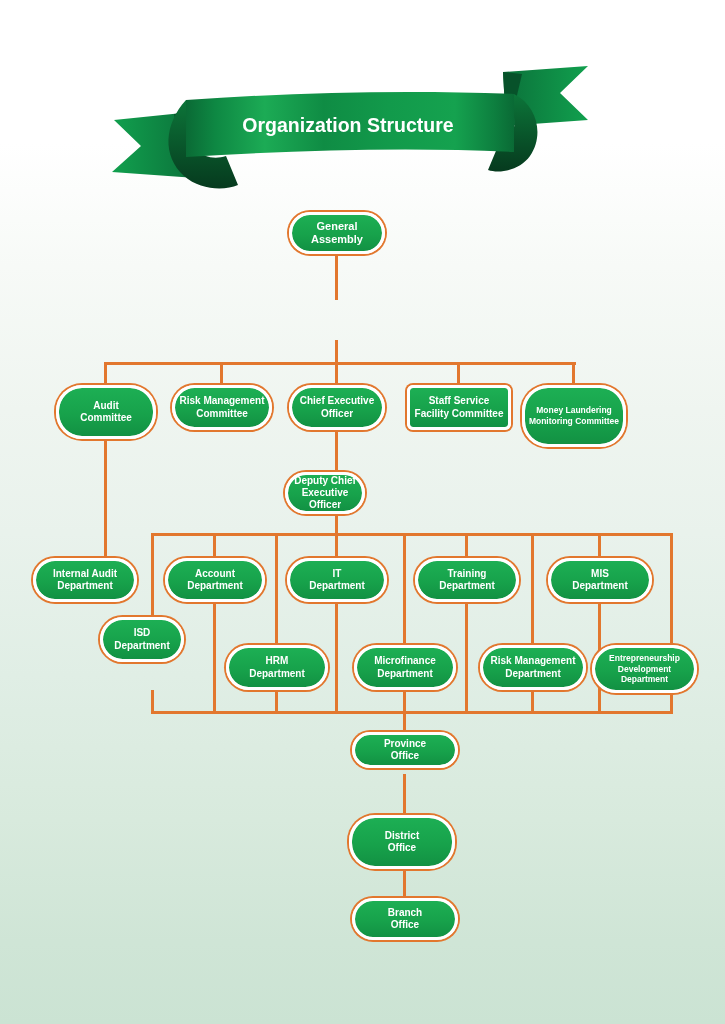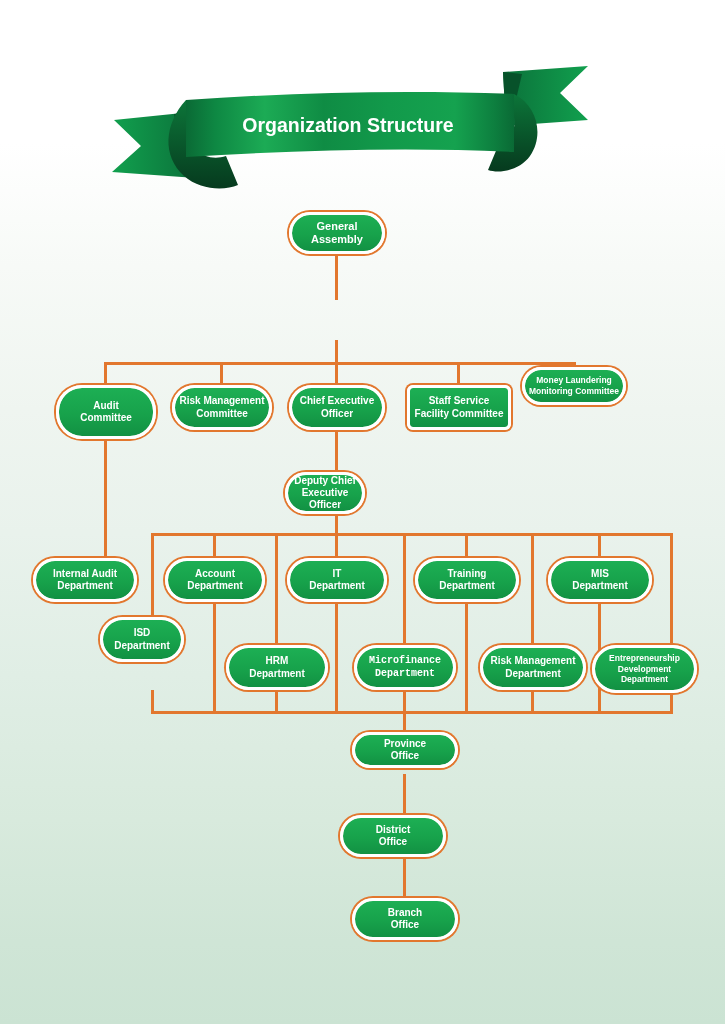--- a/index.html
+++ b/index.html
@@ -101,49 +101,49 @@
   <div class="node fs11" style="left:289px;top:212px;width:96px;height:42px;">General Assembly</div>
 
   <div class="node" style="left:56px;top:385px;width:100px;height:54px;">Audit
 Committee</div>
   <div class="node" style="left:172px;top:385px;width:100px;height:45px;">Risk Management
 Committee</div>
   <div class="node" style="left:289px;top:385px;width:96px;height:45px;">Chief Executive
 Officer</div>
   <div class="node" style="left:407px;top:385px;width:104px;height:45px;border-radius:6px;">Staff Service
 Facility Committee</div>
-  <div class="node fs8" style="left:522px;top:367px;width:104px;height:38px;">Money Laundering
+  <div class="node fs8" style="left:522px;top:385px;width:104px;height:62px;">Money Laundering
 Monitoring Committee</div>
 
   <div class="node" style="left:285px;top:472px;width:80px;height:42px;">Deputy Chief
 Executive Officer</div>
 
   <div class="node" style="left:33px;top:558px;width:104px;height:44px;">Internal Audit
 Department</div>
   <div class="node" style="left:165px;top:558px;width:100px;height:44px;">Account
 Department</div>
   <div class="node" style="left:287px;top:558px;width:100px;height:44px;">IT
 Department</div>
   <div class="node" style="left:415px;top:558px;width:104px;height:44px;">Training
 Department</div>
   <div class="node" style="left:548px;top:558px;width:104px;height:44px;">MIS
 Department</div>
 
   <div class="node" style="left:100px;top:617px;width:84px;height:45px;">ISD
 Department</div>
   <div class="node" style="left:226px;top:645px;width:102px;height:45px;">HRM
 Department</div>
-  <div class="node" style="left:354px;top:645px;width:102px;height:45px;font-family:Liberation Mono, monospace;">Microfinance
+  <div class="node" style="left:354px;top:645px;width:102px;height:45px;">Microfinance
 Department</div>
   <div class="node" style="left:480px;top:645px;width:106px;height:45px;">Risk Management
 Department</div>
   <div class="node fs8" style="left:592px;top:645px;width:105px;height:48px;">Entrepreneurship
 Development
 Department</div>
 
   <div class="node" style="left:352px;top:732px;width:106px;height:36px;">Province
 Office</div>
-  <div class="node" style="left:340px;top:815px;width:106px;height:42px;">District
+  <div class="node" style="left:349px;top:815px;width:106px;height:54px;">District
 Office</div>
   <div class="node" style="left:352px;top:898px;width:106px;height:42px;">Branch
 Office</div>
 
 </div>
 
 </body></html>

